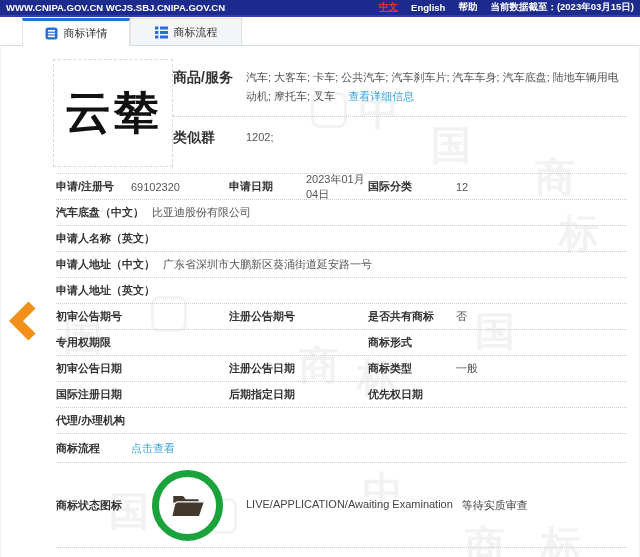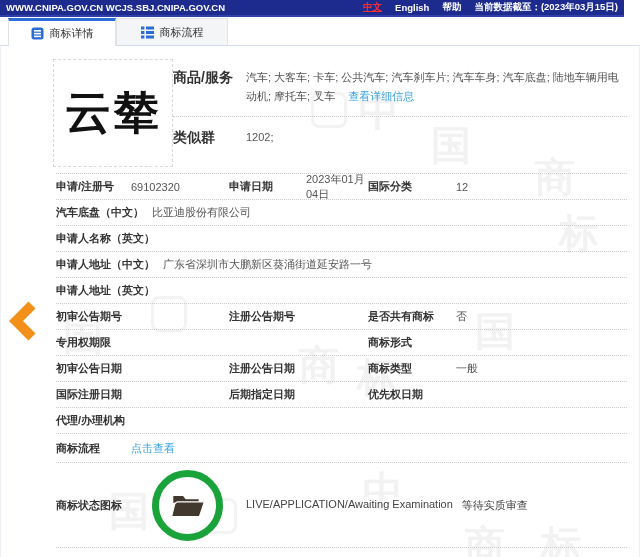--- a/index.html
+++ b/index.html
@@ -3,33 +3,33 @@
 <meta charset="utf-8">
 <style>
   html,body{margin:0;padding:0;}
   body{
     width:640px;height:557px;position:relative;background:#fff;
     font-family:"Liberation Sans","DejaVu Sans",sans-serif;
     overflow:hidden;-webkit-font-smoothing:antialiased;
   }
   
   .topbar{
-    position:absolute;top:0;left:0;right:16px;height:15px;
+    position:absolute;top:0;left:0;right:0;height:15px;
     background:#1e2b8e;border-bottom:2px solid #2f41a8;
     color:#fff;display:flex;justify-content:space-between;align-items:center;
     padding:0 6px;font-size:9.5px;font-weight:bold;box-sizing:content-box;
     z-index:10;white-space:nowrap;
   }
   .topbar-right{display:flex;gap:13px;align-items:center;}
   .topbar a{cursor:pointer;text-align:right;}
   .lang-zh{color:#ff2d2d;text-decoration:underline;}
   .lang-en,.help-link{color:#fff;}
   .data-date{color:#fff;font-weight:bold;}
   
-  .tabs{position:absolute;top:18px;left:0;right:0;height:27px;display:flex;padding-left:8px;z-index:6;}
+  .tabs{position:absolute;top:18px;left:0;right:0;height:27px;display:flex;padding-left:22px;z-index:6;}
   .tab{
     display:flex;align-items:center;justify-content:center;gap:6px;
     font-size:11px;color:#333;cursor:pointer;box-sizing:border-box;height:27px;
   }
   .tab.active{
     width:108px;background:#fff;border-top:3px solid #2a6dd4;
     border-left:1px solid #e3e3e3;border-right:1px solid #e3e3e3;
     position:relative;z-index:7;height:28px;
   }
   .tab.inactive{

